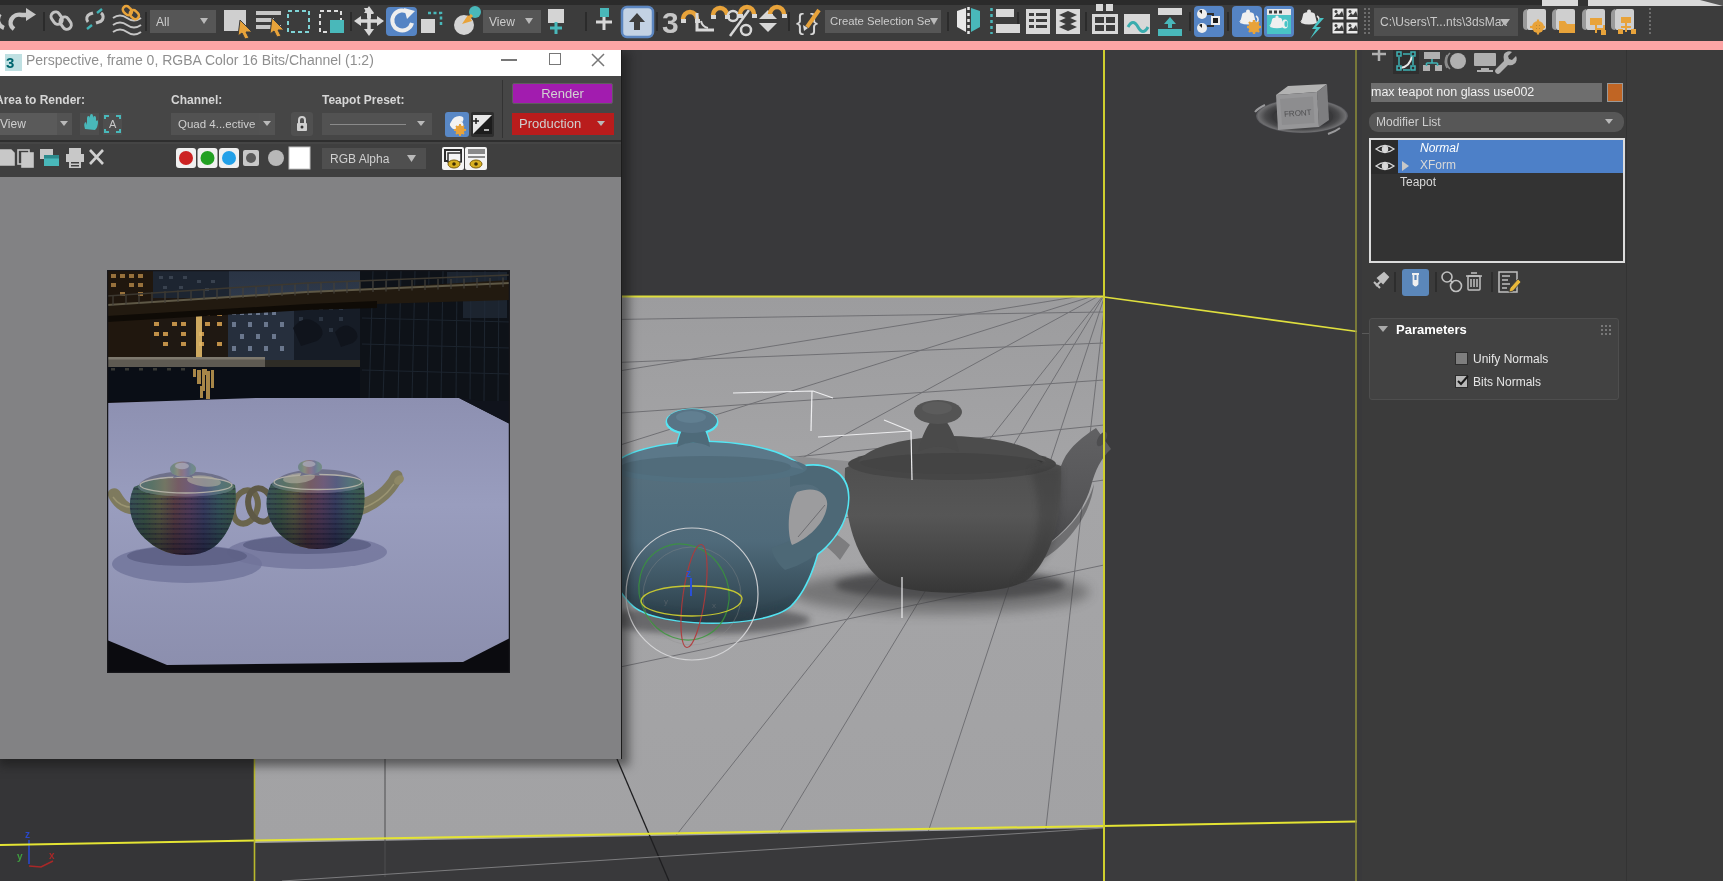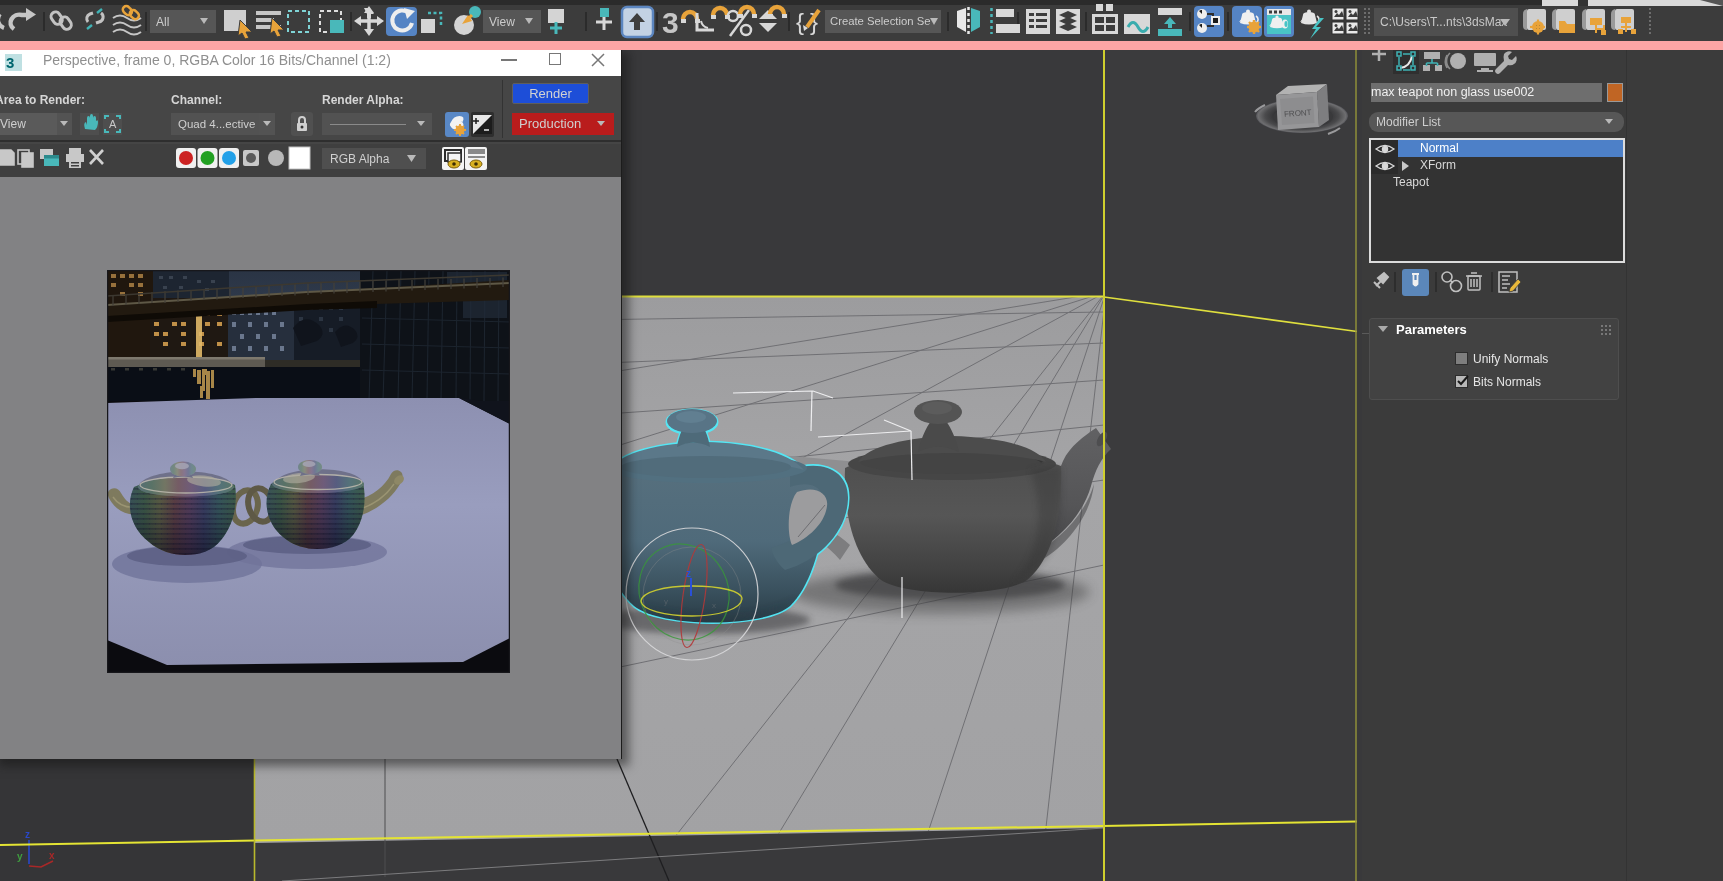--- a/index.html
+++ b/index.html
@@ -455,31 +455,31 @@
         <circle cx="1650" cy="21" r="1.1"></circle>
         <circle cx="1650" cy="25" r="1.1"></circle>
         <circle cx="1650" cy="29" r="1.1"></circle>
         <circle cx="1650" cy="33" r="1.1"></circle>
       </g>
 </svg></div>
 <div id="rwin">
 <div class="abs" style="left:0;top:0;width:628px;height:30px;background:#ffffff;">
 <div class="abs" style="left:12px;top:8px;width:17px;height:17px;background:#bfe0e2;"></div>
 <div class="abs" style="left:13px;top:8px;font-size:15px;font-weight:bold;color:#00666e;">3</div>
-<div class="abs" style="left:50px;top:6px;font-size:14px;color:#8f8f8f;">Perspective, frame 0, RGBA Color 16 Bits/Channel (1:2)</div>
+<div class="abs" style="left:33px;top:6px;font-size:14px;color:#8f8f8f;">Perspective, frame 0, RGBA Color 16 Bits/Channel (1:2)</div>
 <div class="abs" style="left:508px;top:13px;width:16px;height:1.5px;background:#777;"></div>
 <div class="abs" style="left:556px;top:7px;width:12px;height:12px;border:1.5px solid #777;"></div>
 <svg class="abs" style="left:598px;top:7px" width="14" height="14">
         <path d="M1,1 L13,13 M13,1 L1,13" stroke="#777" stroke-width="1.5"></path>
       </svg>
 </div>
 <div class="abs" style="left:0;top:30px;width:628px;height:66px;background:#464646;border-bottom:2px solid #2e2e2e;">
 <div class="lbl" style="left:2px;top:17px;">Area to Render:</div>
 <div class="lbl" style="left:178px;top:17px;">Channel:</div>
-<div class="lbl" style="left:329px;top:17px;">Render Alpha:</div>
+<div class="lbl" style="left:329px;top:17px;">Teapot Preset:</div>
 <div class="dd" style="left:0;top:37px;width:64px;height:22px;background:#5a5a5a;">View</div>
 <div class="abs" style="left:64px;top:37px;width:15px;height:22px;background:#535353;"></div>
       <div class="arr" style="left:67px;top:45px;"></div>
 <svg class="abs" style="left:87px;top:37px" width="19" height="22">
         <rect width="19" height="22" fill="#4e4e4e"></rect>
         <path d="M5,16 q-2,-6 1,-7 l1,3 0,-7 q0,-2 1.5,-2 q1.5,0 1.5,2 l0,-2 q0,-2 1.5,-2 q1.5,0 1.5,2 l0,2 q0,-2 1.5,-2 q1.5,0 1.5,2 l0,3 q2,-2 2,1 q0,5 -3,8 z" fill="#49b8ba"></path>
       </svg>
 <svg class="abs" style="left:110px;top:37px" width="19" height="22">
         <rect width="19" height="22" fill="#4e4e4e"></rect>
         <g stroke="#49b8ba" stroke-width="2" fill="none">
@@ -513,21 +513,21 @@
         </g>
       </svg>
 <svg class="abs" style="left:478px;top:36px" width="23" height="25">
         <rect width="23" height="25" rx="2" fill="#2e2e2e"></rect>
         <rect x="2" y="3" width="19" height="19" fill="#e8e8e8"></rect>
         <path d="M21,3 L21,22 L2,22 Z" fill="#1c1c1c"></path>
         <path d="M5,6 l0,6 m-3,-3 l6,0" stroke="#1c1c1c" stroke-width="1.5"></path>
         <path d="M13,18 l5,0" stroke="#e8e8e8" stroke-width="1.5"></path>
       </svg>
 <div class="abs" style="left:509px;top:4px;width:1px;height:58px;background:#333;"></div>
-<div class="abs" style="left:519px;top:7px;width:77px;height:21px;background:#1d4ed8;border:1px solid #5e5e5e;border-radius:2px;color:#d2d2d2;font-size:13px;text-align:center;line-height:20px;">Render</div>
+<div class="abs" style="left:519px;top:7px;width:101px;height:21px;background:#a21caf;border:1px solid #5e5e5e;border-radius:2px;color:#d2d2d2;font-size:13px;text-align:center;line-height:20px;">Render</div>
 <div class="dd" style="left:519px;top:37px;width:102px;height:22px;background:#b91c1c;font-size:13px;">Production</div>
 <div class="arr" style="left:604px;top:45px;"></div>
 </div>
 <div class="abs" style="left:0;top:98px;width:628px;height:33px;background:#3f3f3f;">
 <svg class="abs" style="left:0;top:0" width="628" height="33">
 <g stroke="#c8c8c8" stroke-width="1.6" fill="none">
 <path d="M6,6 l12,0 3,3 0,12 -15,0 z" fill="#c8c8c8"></path>
 <rect x="25" y="6" width="11" height="14" fill="#3f3f3f"></rect>
           <rect x="29" y="9" width="11" height="14" fill="#c8c8c8"></rect>
 </g>
@@ -881,25 +881,25 @@
       <rect x="119" y="24" width="8" height="2" fill="#b0b0b0"></rect>
       <rect x="115" y="26" width="16" height="2" fill="#b0b0b0"></rect>
 <path d="M142,10 a6,6 0 0,1 8,-2 l-4,4 1,3 3,1 4,-4 a6,6 0 0,1 -2,8 q-2,2 -6,1 l-8,8 q-2,2 -4,0 q-2,-2 0,-4 l8,-8 q-1,-4 0,-7 z" fill="#b0b0b0"></path>
 </svg>
 <div class="abs" style="left:9px;top:39px;width:231px;height:19px;background:#6e6e6e;color:#f0f0f0;font-size:12.5px;line-height:19px;">max teapot non glass use002</div>
 <div class="abs" style="left:245px;top:39px;width:16px;height:19px;background:#c06524;border:1px solid #999;"></div>
 <div class="dd" style="left:7px;top:68px;width:255px;height:20px;background:#575757;line-height:20px;border-radius:9px;">Modifier List</div>
 <div class="arr" style="left:243px;top:75px;"></div>
 <div class="abs" style="left:7px;top:94px;width:256px;height:125px;background:#333;border:2px solid #dcdcdc;">
 <div class="abs" style="left:0;top:0;width:27px;height:17px;background:#2b2b2b;"></div>
-<div class="abs" style="left:27px;top:0;width:225px;height:17px;background:#4d80c8;color:#fff;font-size:12px;line-height:17px;padding-left:22px;">Normal</div>
+<div class="abs" style="left:27px;top:0;width:225px;height:33px;background:#4d80c8;color:#fff;font-size:12px;line-height:17px;padding-left:22px;font-style:italic;">Normal</div>
 <div class="abs" style="left:0;top:17px;width:27px;height:17px;background:#2b2b2b;"></div>
 <div class="abs" style="left:27px;top:17px;width:225px;height:17px;color:#d8d8d8;font-size:12px;line-height:17px;padding-left:22px;">XForm</div>
 <div class="abs" style="left:31px;top:21px;width:0;height:0;border:5px solid transparent;border-left:7px solid #c8c8c8;"></div>
-<div class="abs" style="left:0;top:34px;width:252px;height:17px;color:#d8d8d8;font-size:12px;line-height:17px;padding-left:22px;">Teapot</div>
+<div class="abs" style="left:0;top:34px;width:252px;height:17px;color:#d8d8d8;font-size:12px;line-height:17px;padding-left:29px;">Teapot</div>
 <svg class="abs" style="left:3px;top:2px" width="22" height="32">
 <g fill="none" stroke="#d8d8d8" stroke-width="1.3">
           <path d="M2,7 q9,-7 18,0 q-9,7 -18,0 z"></path>
           <circle cx="11" cy="7" r="2.6" fill="#d8d8d8"></circle>
           <path d="M2,24 q9,-7 18,0 q-9,7 -18,0 z"></path>
           <circle cx="11" cy="24" r="2.6" fill="#d8d8d8"></circle>
         </g>
 </svg>
 </div>
 <svg class="abs" style="left:0;top:222px" width="361" height="78" viewBox="0 0 361 78">

